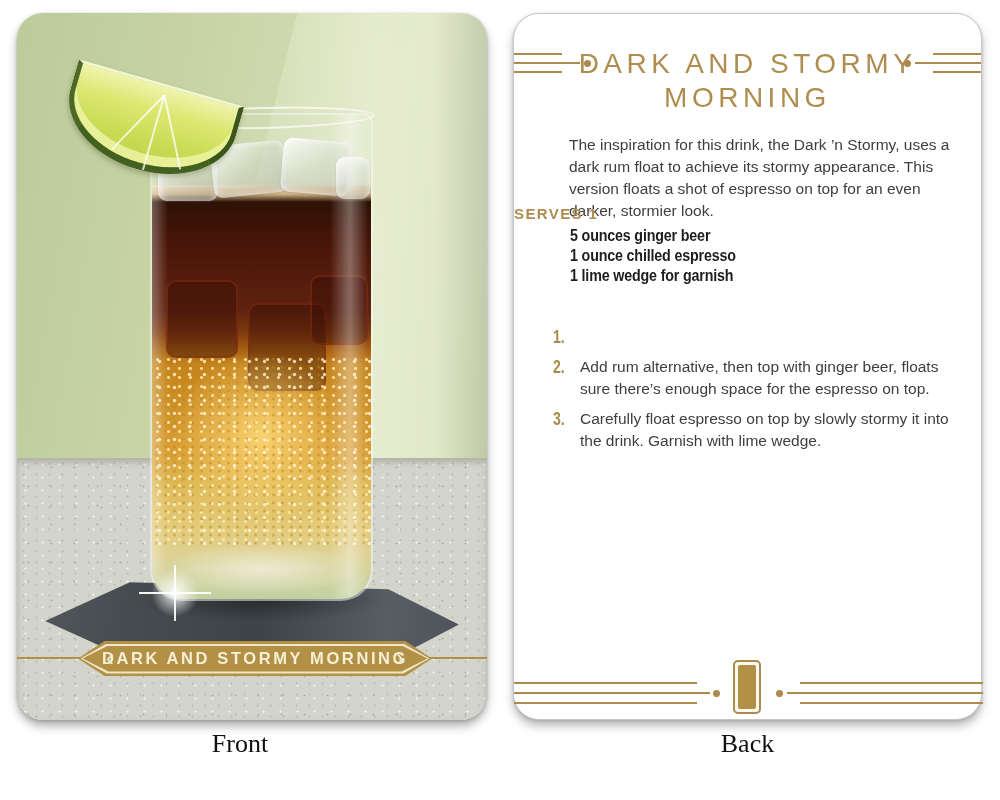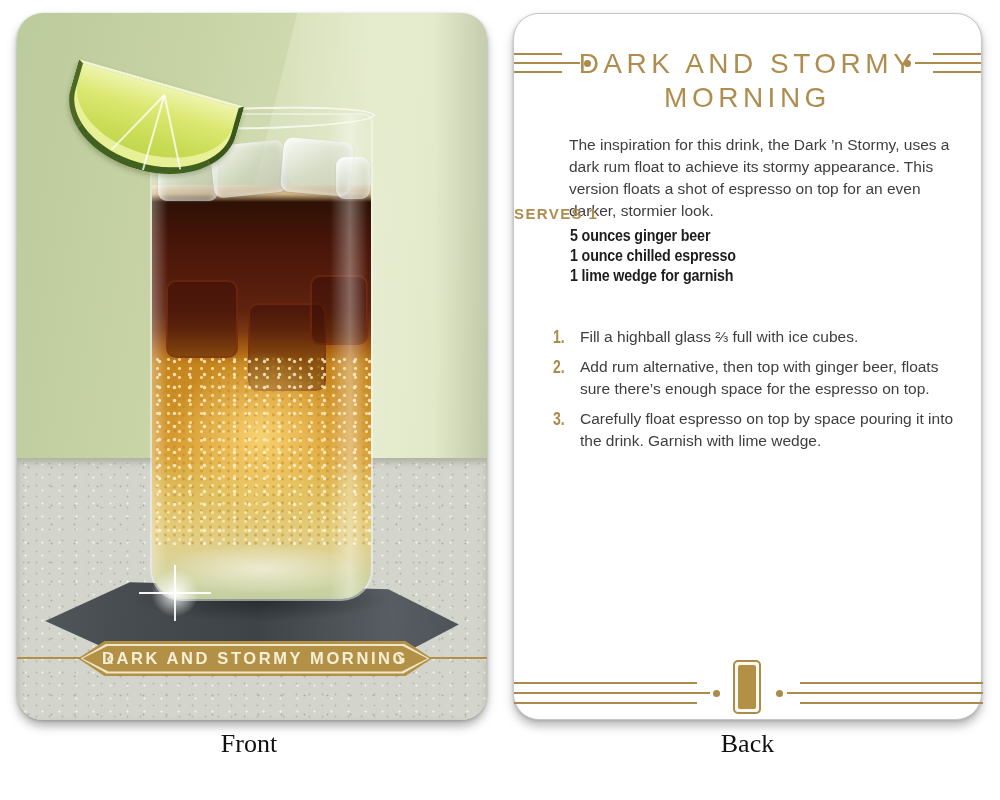--- a/index.html
+++ b/index.html
@@ -9,21 +9,21 @@
 
   
   .card{position:absolute;top:13px;height:707px;border-radius:26px;background:#fff;}
   .front-card{left:17px;width:470px;overflow:hidden;
       box-shadow:0 6px 10px rgba(110,110,110,.55),0 1px 3px rgba(0,0,0,.25);}
   .back-card{left:513px;width:469px;border:1px solid #c7c7c7;
       box-shadow:0 6px 10px rgba(120,120,120,.5),0 1px 3px rgba(0,0,0,.18);}
 
   .caption{position:absolute;top:729px;text-align:center;
       font-family:"Liberation Serif",serif;font-size:26px;color:#101010;}
-  .caption.front{left:14px;width:470px;}
+  .caption.front{left:5px;width:470px;}
   .caption.back{left:513px;width:469px;}
 
   
   .photo{position:absolute;inset:0;}
   .wall{position:absolute;inset:0;
       background:linear-gradient(100deg,#bccb9c 0%,#c6d2a4 28%,#cfd9ae 48%,#dbe2c0 68%,#d6dfba 82%,#c9d4a8 100%);}
   .wall-beam{position:absolute;right:-60px;top:-60px;width:300px;height:560px;transform:rotate(14deg);
       background:linear-gradient(75deg,rgba(255,255,255,0) 0%,rgba(243,247,224,.5) 45%,rgba(255,255,255,0) 100%);}
   .wall-shade{position:absolute;right:0;top:0;width:52px;height:452px;
       background:linear-gradient(90deg,rgba(255,255,255,0),rgba(105,115,90,.22));}
@@ -209,29 +209,28 @@
 
     <div class="b-ing">
       <div><span>5 ounces ginger beer</span></div>
       <div><span>1 ounce chilled espresso</span></div>
       <div><span>1 lime wedge for garnish</span></div>
     </div>
 
     <div class="b-steps">
       <div class="step">
         <span class="step-num">1.</span>
-        <span class="step-text">Fill a highball glass ⅔ full with ice cubes.</span>
       </div>
       <div class="step">
         <span class="step-num">2.</span>
         <span class="step-text">Add rum alternative, then top with ginger beer, floats sure there’s enough space for the espresso on top.</span>
       </div>
       <div class="step">
         <span class="step-num">3.</span>
-        <span class="step-text">Carefully float espresso on top by space pouring it into the drink. Garnish with lime wedge.</span>
+        <span class="step-text">Carefully float espresso on top by slowly stormy it into the drink. Garnish with lime wedge.</span>
       </div>
     </div>
 
     <div class="gline" style="left:0;top:668px;width:183px;"></div>
     <div class="gline" style="left:0;top:678px;width:196px;"></div>
     <div class="gline" style="left:0;top:688px;width:183px;"></div>
     <div class="gdot" style="left:199px;top:676px;"></div>
 
     <div class="glass-icon">
       <div class="fill"></div>

